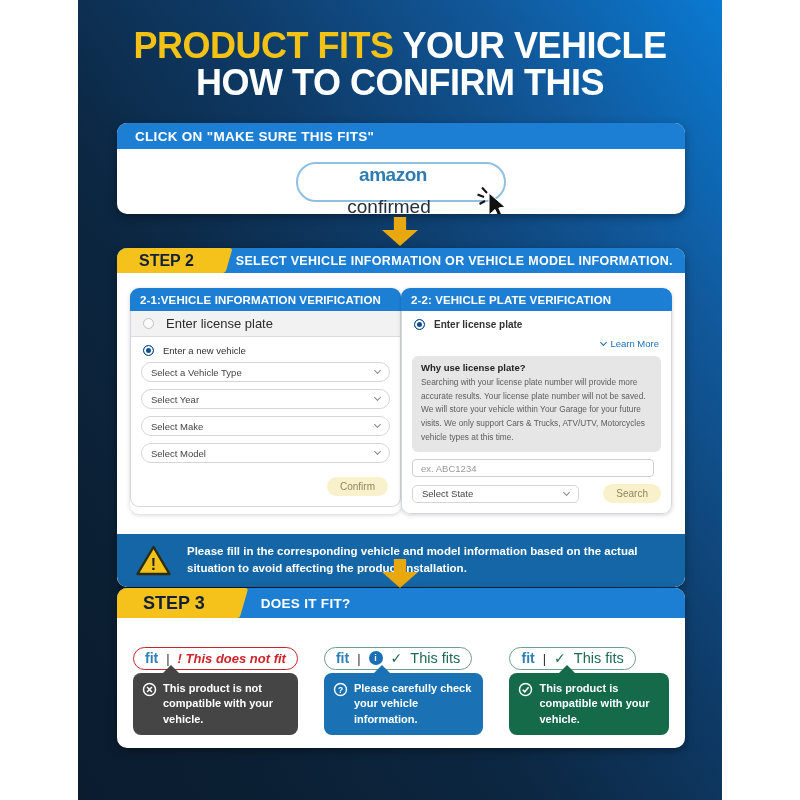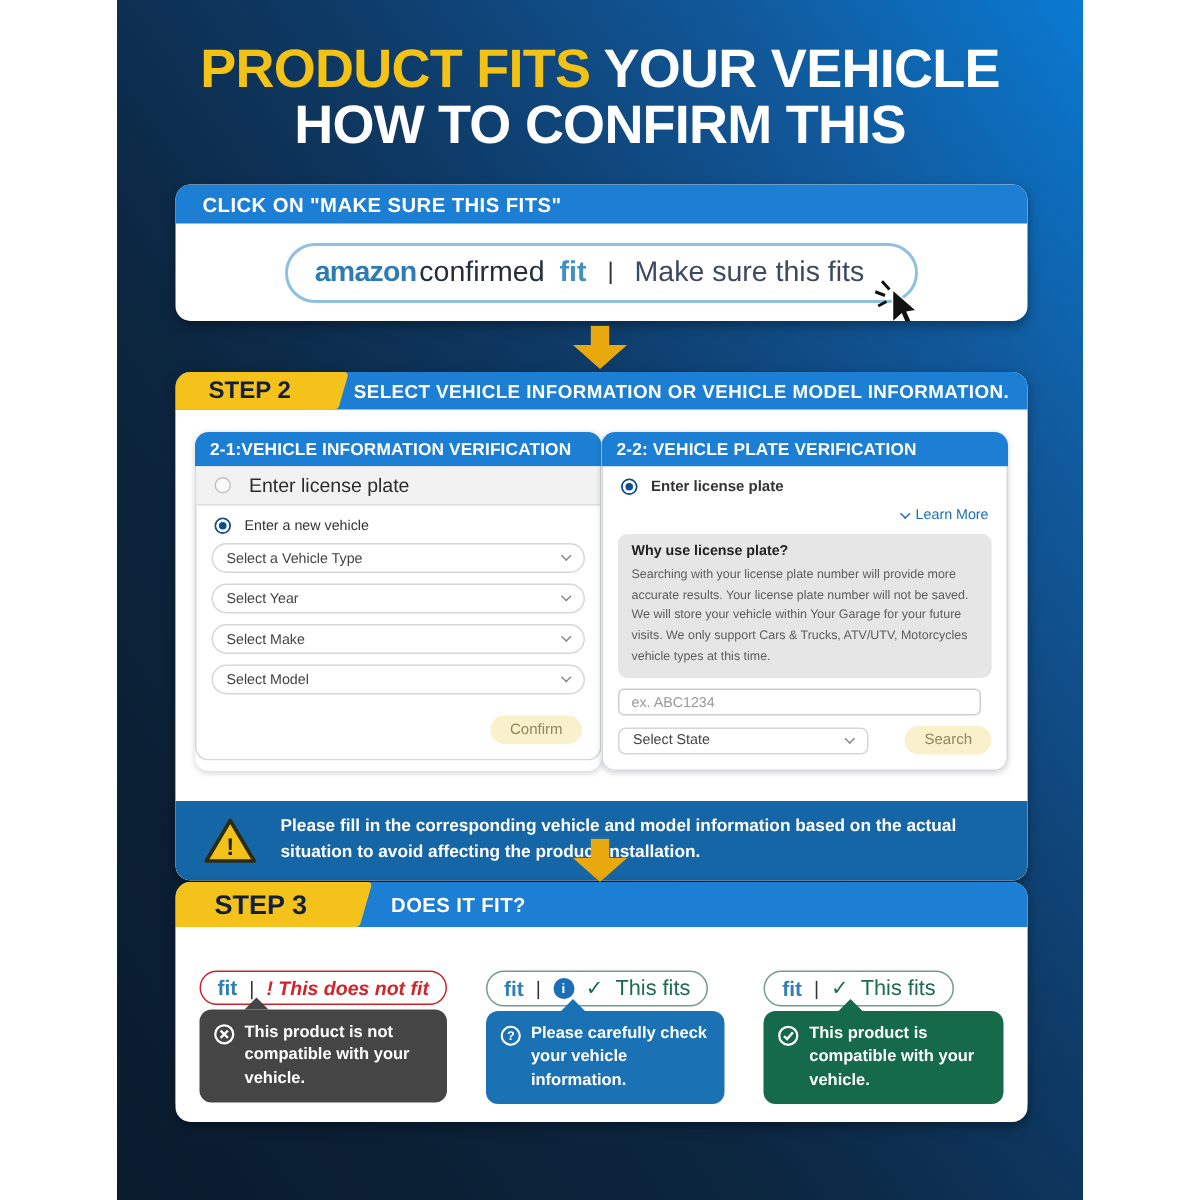--- a/index.html
+++ b/index.html
@@ -24,21 +24,21 @@
   .badge span { position:relative; z-index:2; }
   .head-label { color:#ffffff; font-weight:bold; letter-spacing:0.3px; }
 
   
   .step1 { top:123px; height:91px; }
   .step1 .card-header { height:26px; }
   .step1 .badge { height:26px; padding:0 28px 0 24px; font-size:17px; }
   .step1 .head-label { font-size:13.5px; margin-left:18px; }
   .body1 { height:65px; display:flex; align-items:center; justify-content:center; }
   .fit-widget { position:relative; display:flex; align-items:center; gap:10px; height:40px;
-                border:2px solid #8fc0e0; border-radius:20px; padding:0 34px 0 18px; background:#fff; }
+                border:2px solid #8fc0e0; border-radius:20px; padding:0 34px 0 18px; background:#fff;flex-direction:column; }
   .fw-brand { font-size:19px; font-weight:bold; color:#2f7cb2; letter-spacing:-0.5px; }
   .fw-confirmed { font-size:19px; color:#232f3e; margin-left:-8px; }
   .fw-fit { font-size:19px; font-weight:bold; color:#4090c0; }
   .fw-div { font-size:16px; color:#333; padding:0 4px; }
   .fw-link { font-size:19px; color:#3b4a63; }
   .cursor { position:absolute; right:-4px; bottom:-20px; z-index:3; }
 
   
   .down-arrow { position:absolute; left:304px; width:36px; height:29px; background:#e9a90e;
                 clip-path:polygon(33% 0,67% 0,67% 45%,100% 45%,50% 100%,0 45%,33% 45%); }

